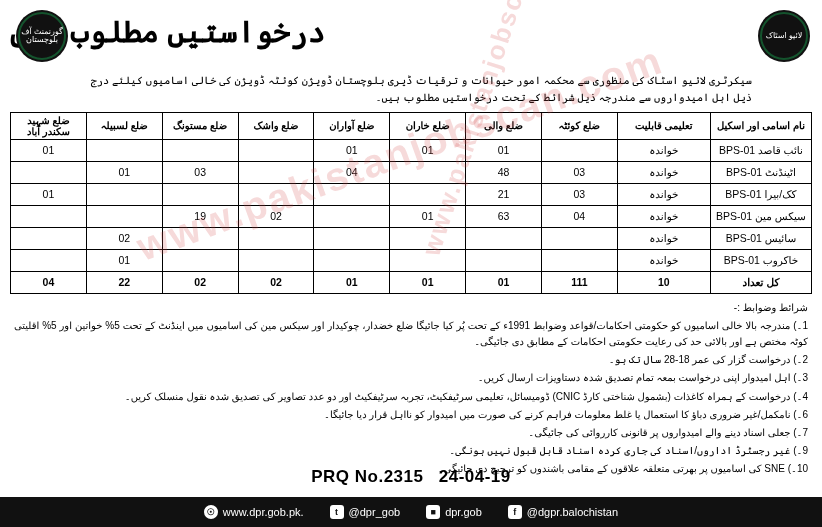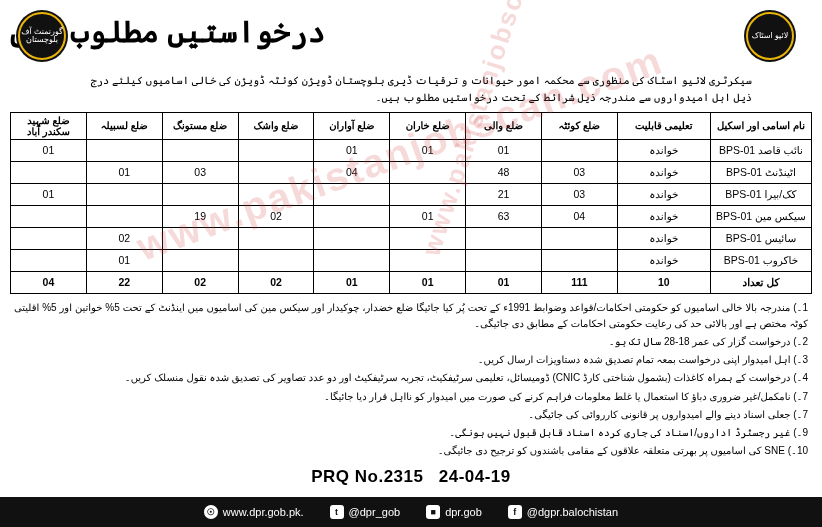--- a/index.html
+++ b/index.html
@@ -30,24 +30,24 @@
     border-radius:50%;
     background:#111;
     color:#fff;
     display:flex;align-items:center;justify-content:center;
     font-size:9px;
     text-align:center;
     line-height:1.05;
     overflow:hidden;
   }
   .logo-left{left:6px;}
-  .logo-right{right:16px;}
+  .logo-right{right:2px;}
   .logo-left .inner,.logo-right .inner{
     width:44px;height:44px;border-radius:50%;
-    border:2px solid #eab308;
+    border:2px solid #14532d;
     display:flex;align-items:center;justify-content:center;
     font-size:8px;
   }
   .title{
     text-align:left;
     font-size:30px;
     font-weight:bold;
     letter-spacing:1px;
     padding-top:8px;
     direction:rtl;
@@ -268,25 +268,26 @@
         <td>01</td>
         <td>02</td>
         <td>02</td>
         <td>22</td>
         <td>04</td>
       </tr>
     </tbody>
   </table>
 
   <div class="conditions">
+    <p>شرائط وضوابط :-</p>
     <p>1۔) مندرجہ بالا خالی اسامیوں کو حکومتی احکامات/قواعد وضوابط 1991ء کے تحت پُر کیا جائیگا ضلع خضدار، چوکیدار اور سیکس مین کی اسامیوں میں اینڈنٹ کے تحت 5% خواتین اور 5% اقلیتی کوٹہ مختص ہے اور بالائی حد کی رعایت حکومتی احکامات کے مطابق دی جائیگی۔</p>
     <p>2۔) درخواست گزار کی عمر 18-28 سال تک ہو۔</p>
     <p>3۔) اہل امیدوار اپنی درخواست بمعہ تمام تصدیق شدہ دستاویزات ارسال کریں۔</p>
     <p>4۔) درخواست کے ہمراہ کاغذات (بشمول شناختی کارڈ CNIC) ڈومیسائل، تعلیمی سرٹیفکیٹ، تجربہ سرٹیفکیٹ اور دو عدد تصاویر کی تصدیق شدہ نقول منسلک کریں۔</p>
-    <p>7۔) نامکمل/غیر ضروری دباؤ کا استعمال یا غلط معلومات فراہم کرنے کی صورت میں امیدوار کو نااہل قرار دیا جائیگا۔</p>
+    <p>6۔) نامکمل/غیر ضروری دباؤ کا استعمال یا غلط معلومات فراہم کرنے کی صورت میں امیدوار کو نااہل قرار دیا جائیگا۔</p>
     <p>7۔) جعلی اسناد دینے والے امیدواروں پر قانونی کارروائی کی جائیگی۔</p>
     <p>9۔) غیر رجسٹرڈ اداروں/اسناد کی جاری کردہ اسناد قابل قبول نہیں ہونگی۔</p>
     <p>10۔) SNE کی اسامیوں پر بھرتی متعلقہ علاقوں کے مقامی باشندوں کو ترجیح دی جائیگی۔</p>
 
   </div>
 
   <div class="prq">
     <span>PRQ</span>
     <span class="ref">No.2315</span>
     <span>24-04-19</span>

